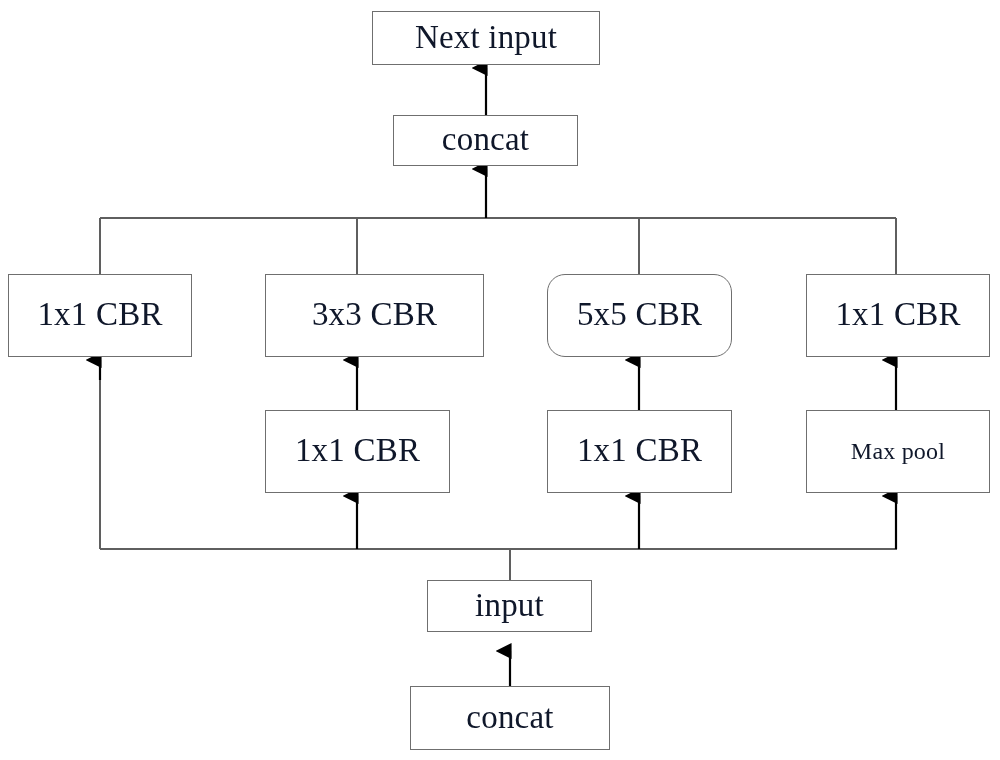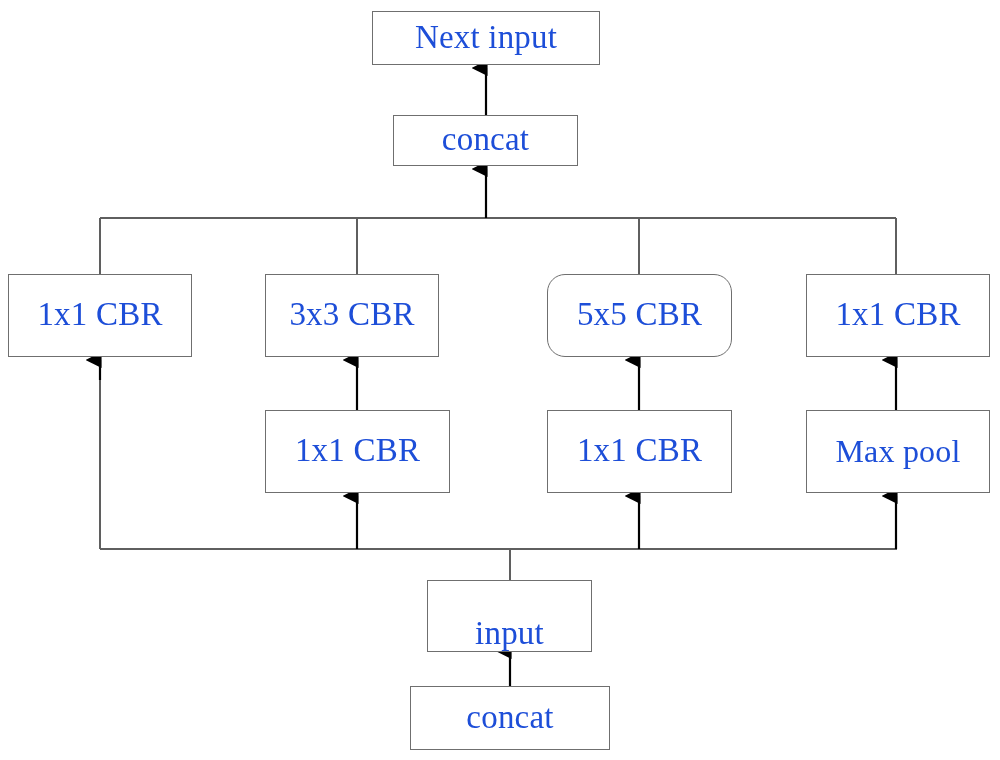--- a/index.html
+++ b/index.html
@@ -25,32 +25,32 @@
     pointer-events: none;
   }
   .node {
     position: absolute;
     box-sizing: border-box;
     background: #ffffff;
     border: 1.4px solid #6f6f6f;
     display: flex;
     align-items: center;
     justify-content: center;
-    color: #1d4ed8;
+    color: #0f172a;
     line-height: 1;
     white-space: nowrap;
     z-index: 3;
   }
   .node-label {
     display: block;
     font-size: 33px;
     letter-spacing: 0.2px;
     transform: translateY(-1px);
   }
-  .node.sm .node-label { font-size: 32px; }
+  .node.sm .node-label { font-size: 24px; }
 </style>
 </head>
 <body>
 
 <div id="canvas">
 
   <svg id="wires" viewBox="0 0 1000 760" width="1000" height="760" xmlns="http://www.w3.org/2000/svg">
     <defs>
       <marker id="arrowUp" viewBox="0 0 10 10" refX="5" refY="9" markerWidth="7.2" markerHeight="7.2" orient="auto-start-reverse">
         <path d="M 5 0 L 10 10 L 0 10 z" fill="#000000"></path>
@@ -97,21 +97,21 @@
   </div>
 
   <div class="node" style="left:393px; top:115px; width:185px; height:51px;">
     <span class="node-label">concat</span>
   </div>
 
   <div class="node" style="left:8px; top:274px; width:184px; height:83px;">
     <span class="node-label">1x1 CBR</span>
   </div>
 
-  <div class="node" style="left:265px; top:274px; width:174px; height:83px;">
+  <div class="node" style="left:265px; top:274px; width:219px; height:83px;">
     <span class="node-label">3x3 CBR</span>
   </div>
 
   <div class="node" style="left:547px; top:274px; width:185px; height:83px;border-radius:18px;">
     <span class="node-label">5x5 CBR</span>
   </div>
 
   <div class="node" style="left:806px; top:274px; width:184px; height:83px;">
     <span class="node-label">1x1 CBR</span>
   </div>
@@ -121,21 +121,21 @@
   </div>
 
   <div class="node" style="left:547px; top:410px; width:185px; height:83px;">
     <span class="node-label">1x1 CBR</span>
   </div>
 
   <div class="node sm" style="left:806px; top:410px; width:184px; height:83px;">
     <span class="node-label">Max pool</span>
   </div>
 
-  <div class="node" style="left:427px; top:580px; width:165px; height:72px;align-items:flex-end;">
+  <div class="node" style="left:427px; top:580px; width:165px; height:52px;">
     <span class="node-label">input</span>
   </div>
 
   <div class="node" style="left:410px; top:686px; width:200px; height:64px;">
     <span class="node-label">concat</span>
   </div>
 
 </div>
 
 </body></html>

